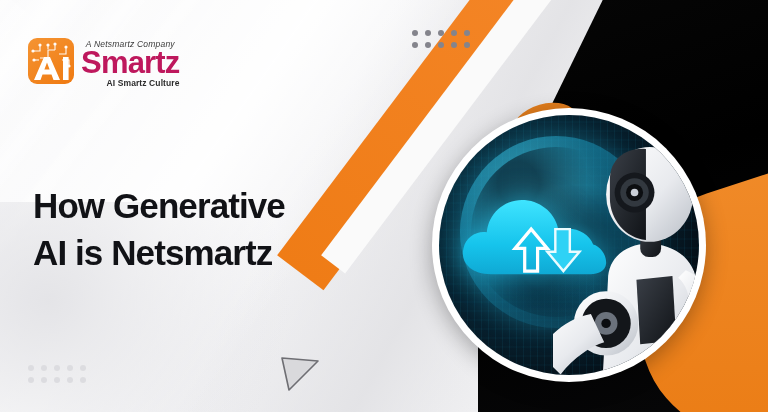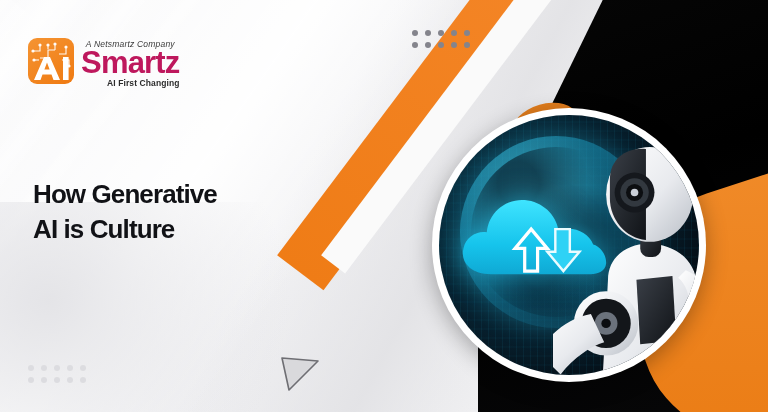--- a/index.html
+++ b/index.html
@@ -127,21 +127,21 @@
     font-size:31px;font-weight:700;color:#be185d;letter-spacing:-.8px;line-height:1.02;
   }
   .tagline-bottom{
     font-size:8.5px;color:#2c2c2c;font-weight:600;align-self:flex-end;
     margin-top:-1px;white-space:nowrap;letter-spacing:.1px;
   }
 
   
   .headline{
     position:absolute;left:33px;top:160px;width:400px;
-    font-size:26px;line-height:1.33;font-weight:700;color:#111216;
+    font-size:35px;line-height:1.33;font-weight:700;color:#111216;
     letter-spacing:-.9px;
   }
   .headline .ln{display:block;}
 
   
   .dots{position:absolute;display:grid;grid-template-columns:repeat(5,1fr);gap:6px 7px;}
   .dots span{width:6px;height:6px;border-radius:50%;display:block;}
   .dots.top{left:412px;top:30px;}
   .dots.top span{background:#84848c;}
   .dots.bottom{left:28px;top:365px;}
@@ -257,27 +257,27 @@
           <circle cx="20" cy="7" r="1.6"></circle>
         </g>
         <path d="M6 42 L16 19 H22 L32 42 H25.5 L23.5 36.5 H14.5 L12.5 42 Z
                  M16.4 31.5 H21.6 L19 24.5 Z" fill="#ffffff"></path>
         <rect x="35" y="19" width="5.6" height="23" fill="#ffffff"></rect>
       </svg>
     </div>
     <div class="logo-text">
       <span class="tagline-top">A Netsmartz Company</span>
       <span class="brand">Smartz</span>
-      <span class="tagline-bottom">AI First Changing</span>
+      <span class="tagline-bottom">AI Smartz Culture</span>
     </div>
   </div>
 
   <h1 class="headline">
     <span class="ln">How Generative</span>
-    <span class="ln">AI is Culture</span>
+    <span class="ln">AI is Netsmartz</span>
   </h1>
 
   <div class="dots top">
     <span></span>
       <span></span>
       <span></span>
       <span></span>
       <span></span>
     <span></span>
       <span></span>

